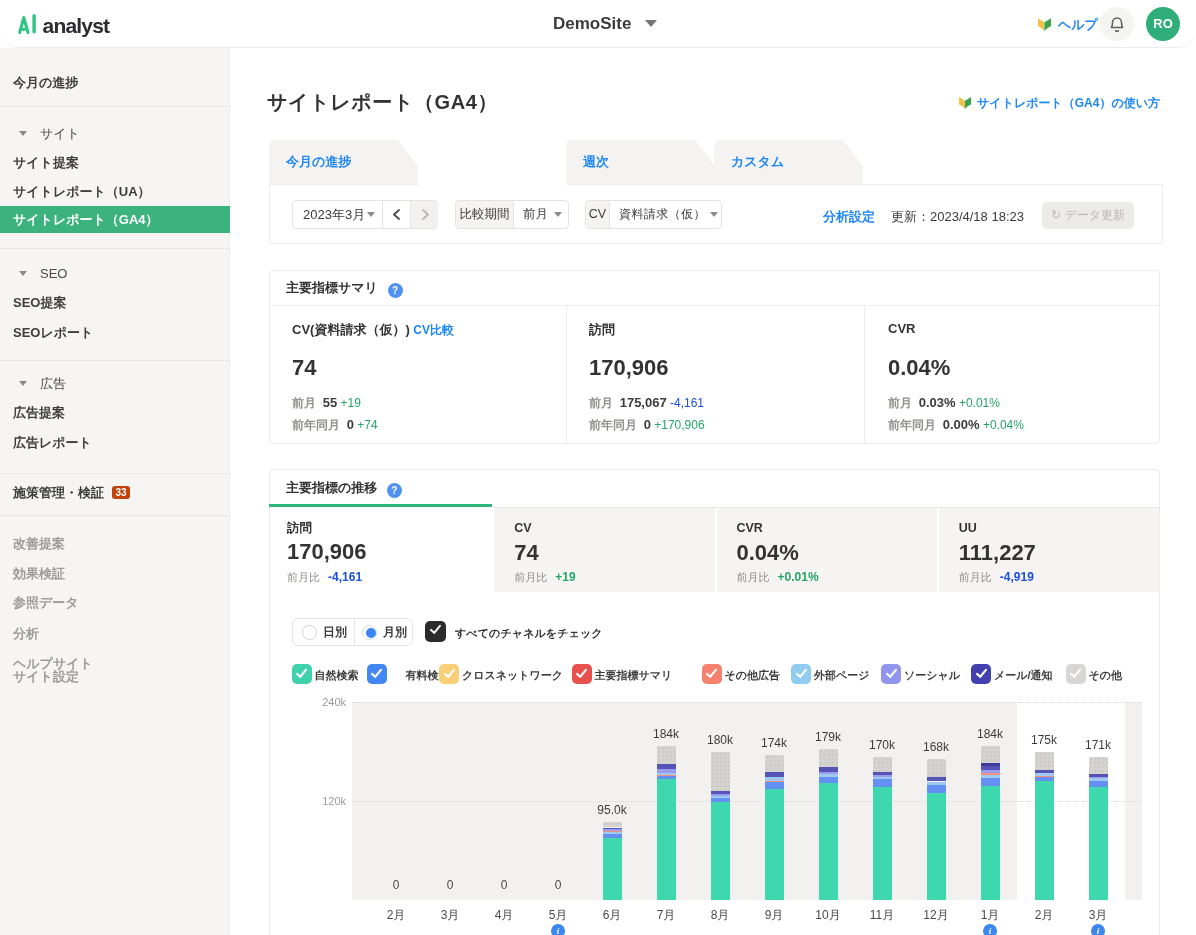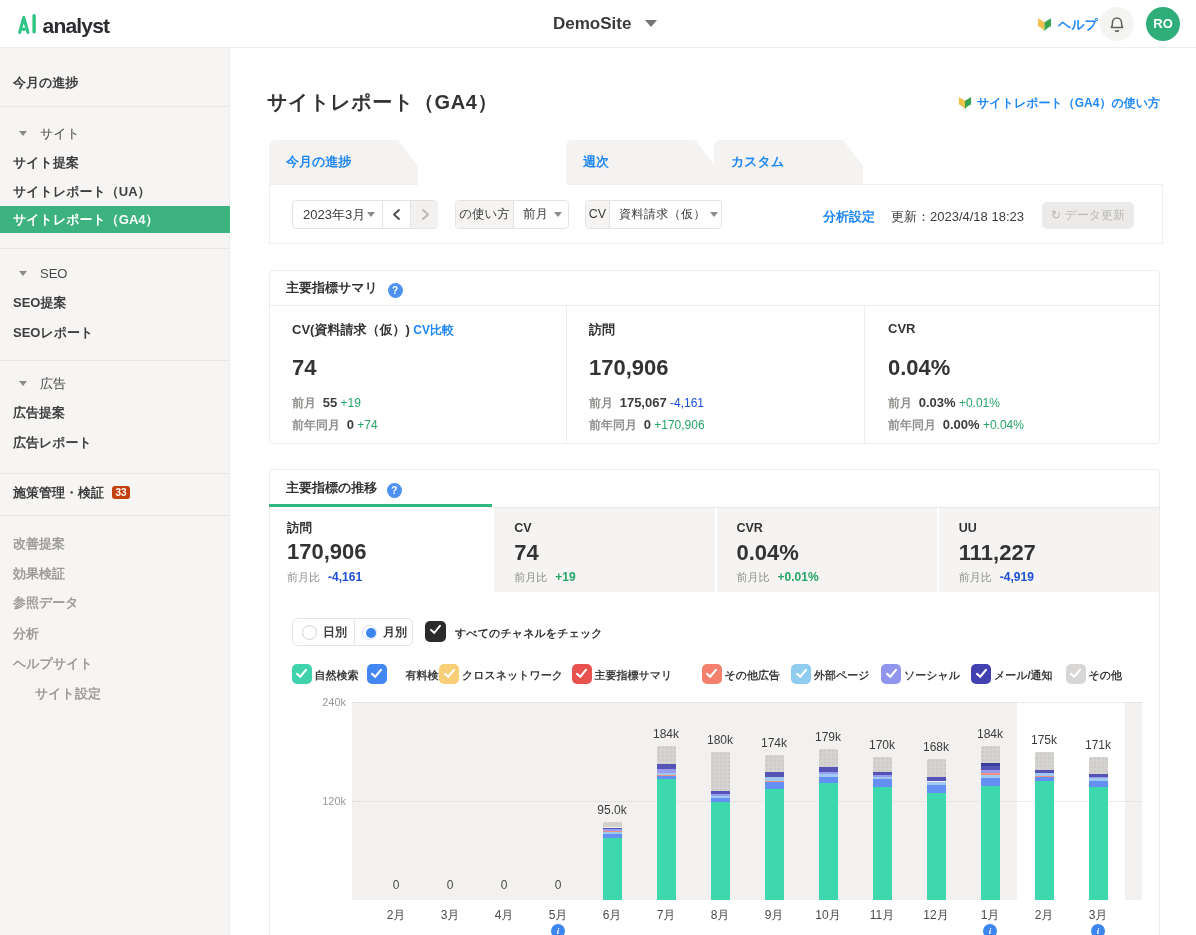--- a/index.html
+++ b/index.html
@@ -1,21 +1,21 @@
 <!DOCTYPE html>
 <html lang="ja"><head>
 <meta charset="utf-8">
 <title>AIanalyst</title>
 <style>
 *{margin:0;padding:0;box-sizing:border-box;}
 body{font-family:"Liberation Sans",sans-serif;background:#fff;}
 #app{position:relative;width:1196px;height:935px;overflow:hidden;background:#fff;color:#3c3c3c;}
 .abs{position:absolute;}
 
-#hdr{position:absolute;left:0;top:0;width:1196px;height:48px;background:#fff;border-bottom:1px solid #ececea;z-index:30;}
+#hdr{position:absolute;left:0;top:0;width:1196px;height:48px;background:#fff;border-bottom:1px solid #ececea;z-index:30;border-radius:19px;}
 #logo{position:absolute;left:16px;top:7px;}
 #demosite{position:absolute;left:553px;top:14px;font-size:17px;font-weight:bold;color:#3a3a3a;letter-spacing:0;}
 #demosite .car{display:inline-block;margin-left:14px;vertical-align:2px;width:0;height:0;border-left:6px solid transparent;border-right:6px solid transparent;border-top:7px solid #757575;}
 #helplink{position:absolute;left:1037px;top:16px;font-size:13px;font-weight:bold;color:#1f87f6;}
 #bellwrap{position:absolute;left:1100px;top:7px;width:34px;height:34px;border-radius:50%;background:#f4f4f2;}
 #avatar{position:absolute;left:1146px;top:7px;width:34px;height:34px;border-radius:50%;background:#2fae79;color:#fff;font-size:13px;font-weight:bold;text-align:center;line-height:34px;}
 
 #side{position:absolute;left:0;top:48px;width:230px;height:887px;background:#f6f5f3;border-right:1px solid #ececea;}
 .sitem{position:absolute;left:13px;font-size:13px;font-weight:bold;color:#3e3e3e;white-space:nowrap;}
 .sgroup{position:absolute;left:19px;font-size:13px;color:#4a4a4a;font-weight:normal;white-space:nowrap;text-align:right;}
@@ -113,21 +113,21 @@
     <div class="sitem" style="top:356px;">広告提案</div>
     <div class="sitem" style="top:386px;">広告レポート</div>
     <div class="sdiv" style="top:425px;"></div>
     <div class="sitem" style="top:436px;">施策管理・検証<span class="badge">33</span></div>
     <div class="sdiv" style="top:467px;"></div>
     <div class="sdim" style="top:487px;">改善提案</div>
     <div class="sdim" style="top:517px;">効果検証</div>
     <div class="sdim" style="top:546px;">参照データ</div>
     <div class="sdim" style="top:577px;">分析</div>
     <div class="sdim" style="top:607px;">ヘルプサイト</div>
-    <div class="sdim" style="top:637px;margin-left:22px;">サイト設定</div>
+    <div class="sdim" style="top:620px;">サイト設定</div>
   </div>
 
   <div id="main">
     <div id="title">サイトレポート（GA4）</div>
     <div id="uselink"><svg width="14" height="15" viewBox="0 0 15 16" style="vertical-align:-3px;margin-right:5px;">
           <path d="M1 2.2 L7.5 6.2 L7.5 15 C4.8 11.8 2.5 10.8 1 10.2 Z" fill="#f0c24b"></path>
           <path d="M14 2.2 L7.5 6.2 L7.5 15 C10.2 11.8 12.5 10.8 14 10.2 Z" fill="#3aa352"></path>
         </svg>サイトレポート（GA4）の使い方</div>
 
     <div class="tab tab-i" style="left:38px;">今月の進捗</div>
@@ -145,21 +145,21 @@
             <path d="M7 1 L2 5.5 L7 10" stroke="#4a4a4a" stroke-width="1.8" fill="none" stroke-linecap="round" stroke-linejoin="round"></path>
           </svg>
       </span>
       <span style="position:absolute;left:117px;top:0;width:28px;height:27px;border-left:1px solid #e4e3e1;background:#f2f1ef;border-radius:0 3px 3px 0;">
         <svg width="9" height="11" viewBox="0 0 9 11" style="position:absolute;left:10px;top:8px;">
             <path d="M2 1 L7 5.5 L2 10" stroke="#b8b7b5" stroke-width="1.8" fill="none" stroke-linecap="round" stroke-linejoin="round"></path>
           </svg>
       </span>
     </div>
     <div class="ctl" style="left:224px;width:114px;">
-      <span style="position:absolute;left:0;top:0;width:58px;height:27px;line-height:27px;text-align:center;background:#f5f4f2;border-right:1px solid #e4e3e1;border-radius:3px 0 0 3px;font-size:12.5px;">の使い方</span>
+      <span style="position:absolute;left:0;top:0;width:58px;height:27px;line-height:27px;text-align:center;background:#f5f4f2;border-right:1px solid #e4e3e1;border-radius:3px 0 0 3px;font-size:12.5px;">比較期間</span>
       <span style="position:absolute;left:67px;top:0;line-height:27px;font-size:12.5px;">前月</span>
       <span class="caret" style="position:absolute;left:98px;top:11px;"></span>
     </div>
     <div class="ctl" style="left:354px;width:137px;">
       <span style="position:absolute;left:0;top:0;width:24px;height:27px;line-height:27px;text-align:center;background:#f5f4f2;border-right:1px solid #e4e3e1;border-radius:3px 0 0 3px;font-size:12.5px;">CV</span>
       <span style="position:absolute;left:33px;top:0;line-height:27px;font-size:12px;letter-spacing:0.4px;">資料請求（仮）</span>
       <span class="caret" style="position:absolute;left:124px;top:11px;"></span>
     </div>
     <div class="abs blue" style="left:592px;top:160px;font-size:13px;font-weight:bold;">分析設定</div>
     <div class="abs" style="left:660px;top:160px;font-size:13px;color:#3c3c3c;">更新：2023/4/18 18:23</div>

